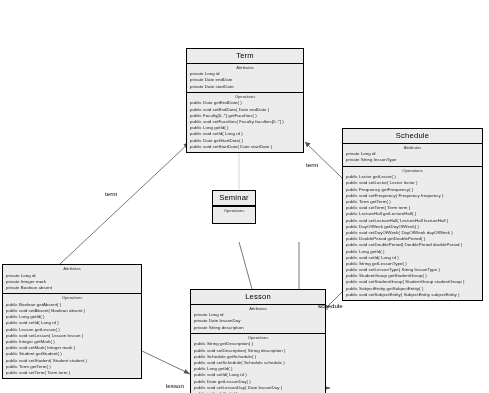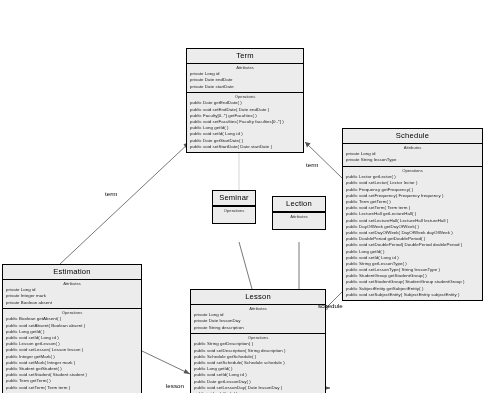--- a/index.html
+++ b/index.html
@@ -176,21 +176,20 @@
       <div class="uml-row">public String  getLessonType( )</div>
       <div class="uml-row">public void  setLessonType( String lessonType )</div>
       <div class="uml-row">public StudentGroup  getStudentGroup( )</div>
       <div class="uml-row">public void  setStudentGroup( StudentGroup studentGroup )</div>
       <div class="uml-row">public SubjectEntity  getSubjectEntity( )</div>
       <div class="uml-row">public void  setSubjectEntity( SubjectEntity subjectEntity )</div>
     </div>
   </div>
 
   <div class="uml" id="cls-estimation">
-    <div class="uml-title">Estimation</div>
     <div class="uml-section">
       <div class="uml-section-label">Attributes</div>
       <div class="uml-row">private Long id</div>
       <div class="uml-row">private Integer mark</div>
       <div class="uml-row">private Boolean absent</div>
     </div>
     <div class="uml-section">
       <div class="uml-section-label">Operations</div>
       <div class="uml-row">public Boolean  getAbsent( )</div>
       <div class="uml-row">public void  setAbsent( Boolean absent )</div>
@@ -231,26 +230,20 @@
     </div>
   </div>
 
   <div class="uml" id="cls-seminar">
     <div class="uml-title thick">Seminar</div>
     <div class="uml-section uml-empty">
       <div class="uml-section-label">Operations</div>
     </div>
   </div>
 
-  <div class="uml" id="cls-lection">
-    <div class="uml-title thick">Lection</div>
-    <div class="uml-section uml-empty">
-      <div class="uml-section-label">Attributes</div>
-    </div>
-  </div>
 
 
   <div class="edge-label" id="lbl-term-left">term</div>
   <div class="edge-label" id="lbl-term-right">term</div>
   <div class="edge-label" id="lbl-schedule">schedule</div>
   <div class="edge-label" id="lbl-lesson">lesson</div>
 
 </div>
 
 </body></html>

